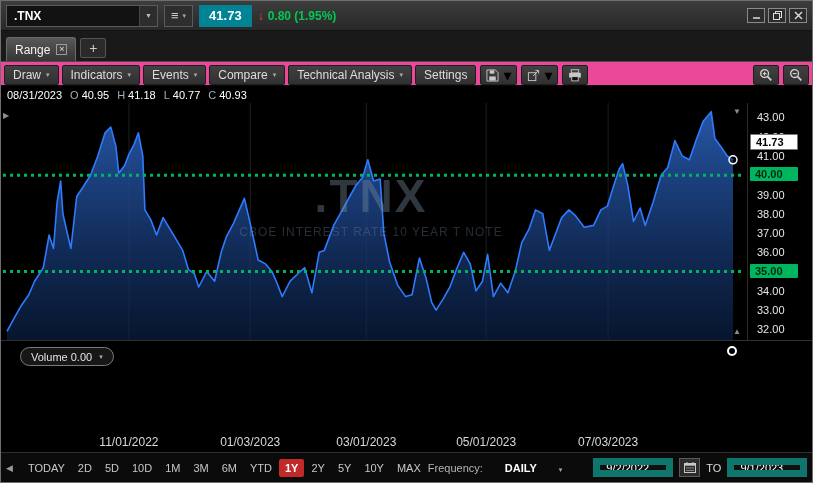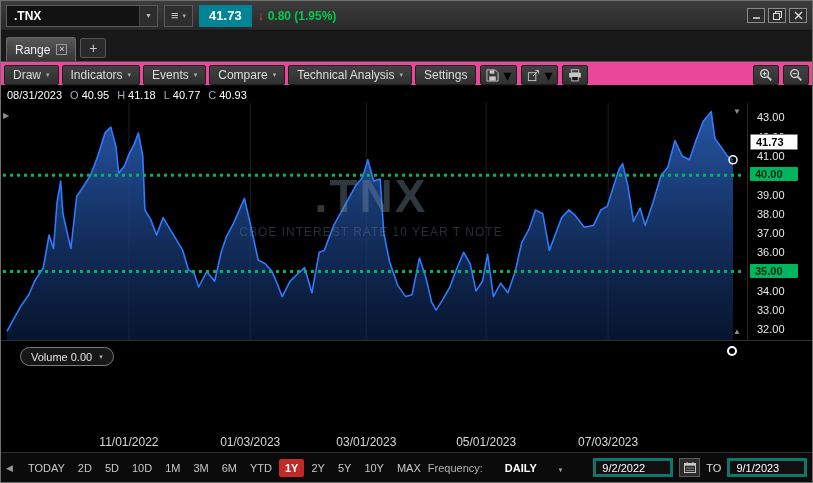--- a/index.html
+++ b/index.html
@@ -63,21 +63,21 @@
 
   
   .bottombar{flex:1;background:#0b0b0b;display:flex;align-items:center;padding:0 5px;gap:1px;font-size:11px;}
   .pan-arrow{color:#999;font-size:9px;margin-right:8px;}
   .rbtn{padding:3px 6px;color:#c8c8c8;border-radius:2px;white-space:nowrap;}
   .rbtn.active{color:#fff;font-weight:bold;}
   .freq{margin-left:auto;display:flex;align-items:flex-end;gap:22px;color:#b5b5b5;}
   .freq .val{color:#fff;font-weight:bold;}
   .freq .caret{font-size:7px;color:#aaa;}
   .dates{display:flex;align-items:center;gap:6px;margin-left:30px;margin-right:2px;color:#ddd;}
-  .date-input{width:80px;height:19px;background:#101010;border:3px solid #0f766e;color:#fff;font-size:11px;padding:0 6px;font-family:inherit;}
+  .date-input{width:80px;height:19px;background:#101010;border:7px solid #0f766e;color:#fff;font-size:11px;padding:0 6px;font-family:inherit;}
   .cal-btn{width:21px;height:19px;background:#2c2c2c;border:1px solid #5a5a5a;display:flex;align-items:center;justify-content:center;}
   svg.glyph{display:block;}
 </style>
 </head>
 <body>
 
 <div class="window">
 
   <div class="titlebar">
     <div class="symbol-box">

